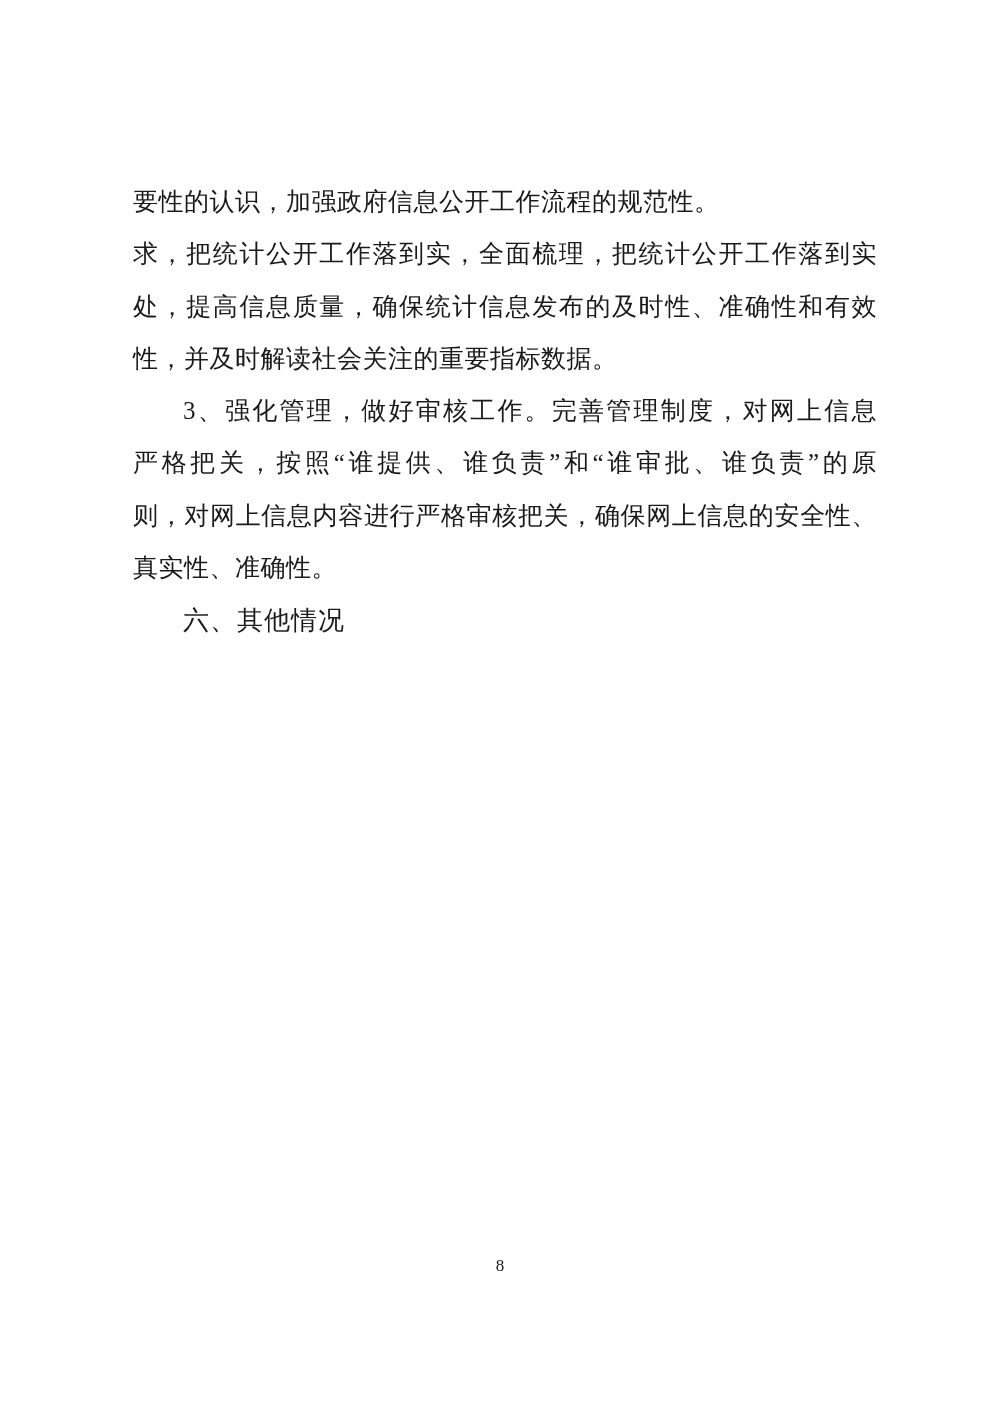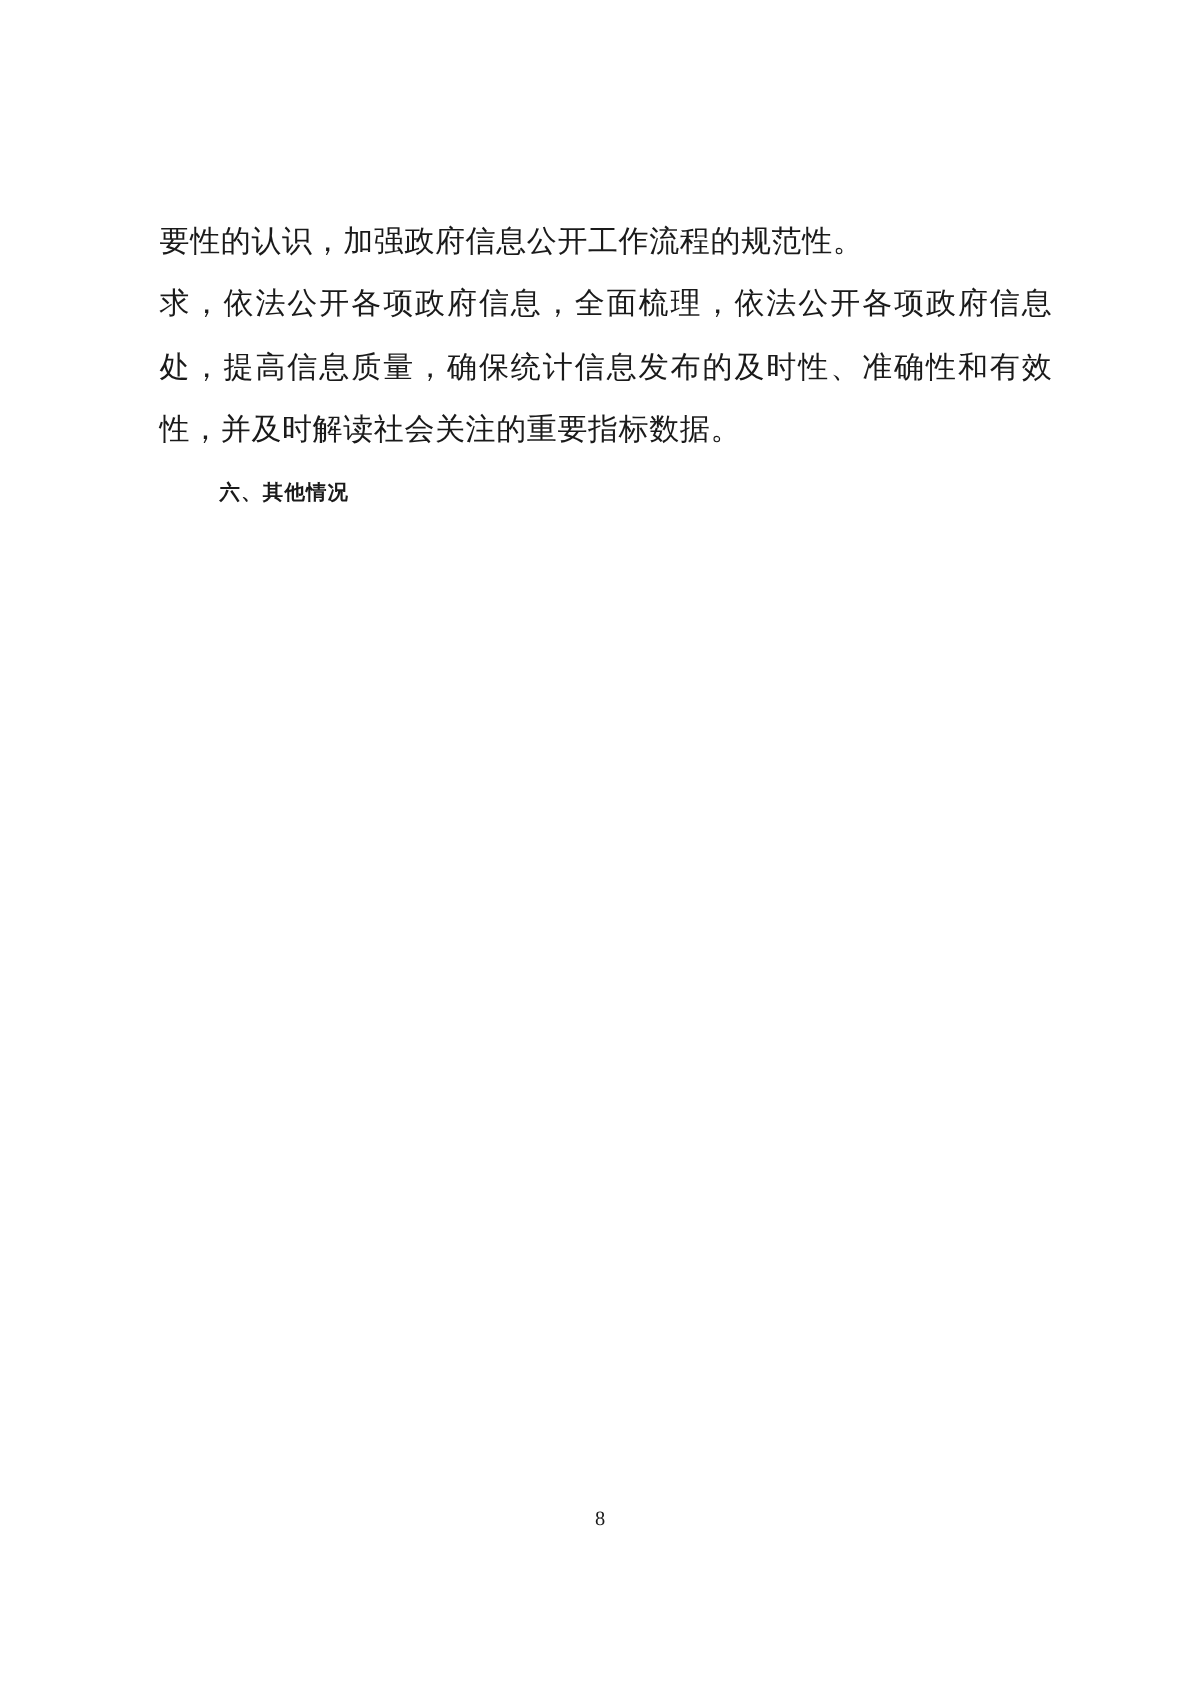--- a/index.html
+++ b/index.html
@@ -27,22 +27,22 @@
   }
   .line.fill {
     text-align: justify;
     text-align-last: justify;
   }
   .line.indent {
     text-indent: 50px;
   }
   .heading-line {
     font-family: "Liberation Sans", "DejaVu Sans", sans-serif;
-    font-weight: 700;
-    font-size: 17px;
+    font-weight: 400;
+    font-size: 26px;
     letter-spacing: 1px;
   }
   .footer {
     position: absolute;
     top: 1254px;
     left: 0;
     width: 1000px;
     text-align: center;
     font-size: 17px;
     line-height: 24px;
@@ -53,25 +53,31 @@
 
 <div class="page">
 
   <main class="text-block">
 
     <div class="para">
       <div class="line">要性的认识，加强政府信息公开工作流程的规范性。</div>
     </div>
 
     <div class="para">
-      <div class="line fill">求，依法公开各项政府信息，全面梳理，依法公开各项政府信息</div>
+      <div class="line fill">求，把统计公开工作落到实，全面梳理，把统计公开工作落到实</div>
       <div class="line fill">处，提高信息质量，确保统计信息发布的及时性、准确性和有效</div>
       <div class="line">性，并及时解读社会关注的重要指标数据。</div>
     </div>
 
+    <div class="para">
+      <div class="line indent fill">3、强化管理，做好审核工作。完善管理制度，对网上信息</div>
+      <div class="line fill">严格把关，按照“谁提供、谁负责”和“谁审批、谁负责”的原</div>
+      <div class="line fill">则，对网上信息内容进行严格审核把关，确保网上信息的安全性、</div>
+      <div class="line">真实性、准确性。</div>
+    </div>
 
     <div class="line indent heading-line">六、其他情况</div>
 
 
   </main>
 
   <footer class="footer">
     <span>8</span>
   </footer>
 

